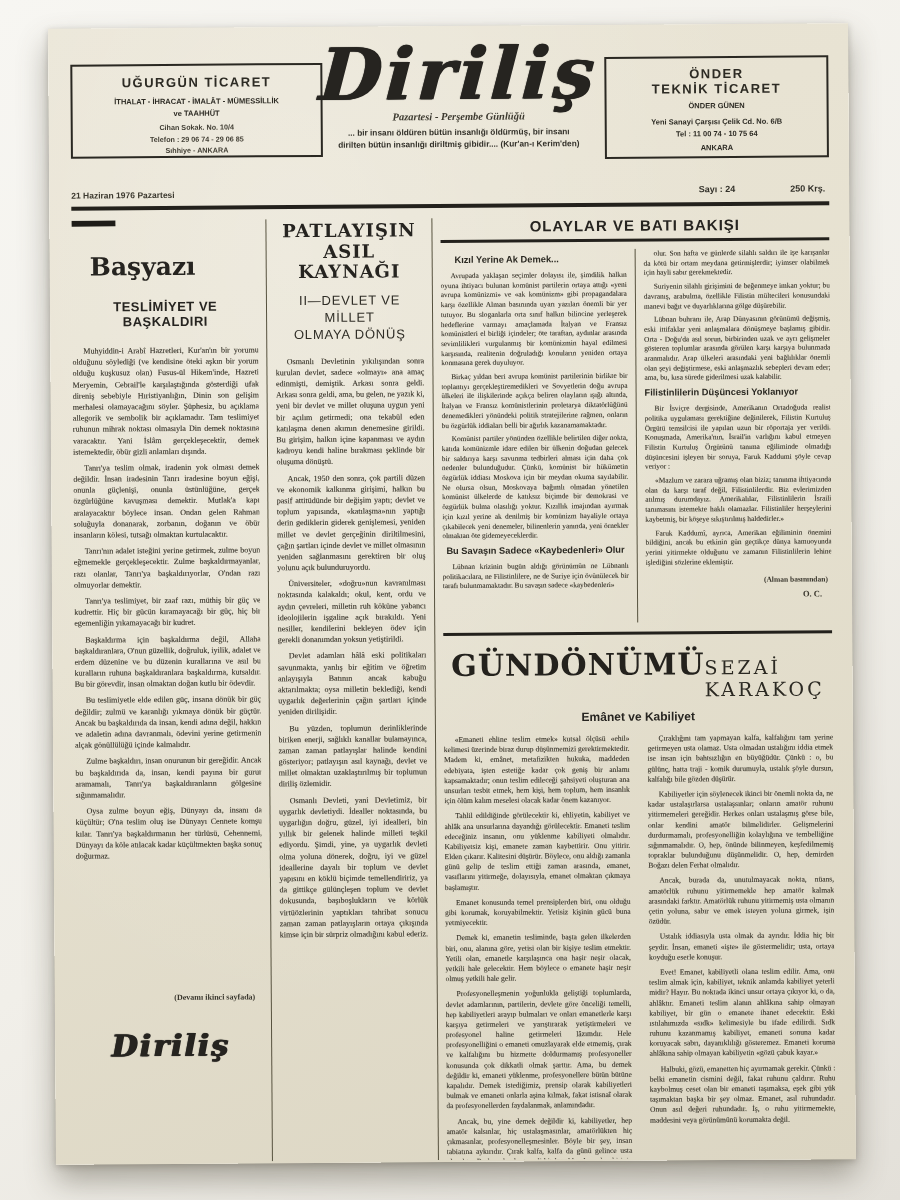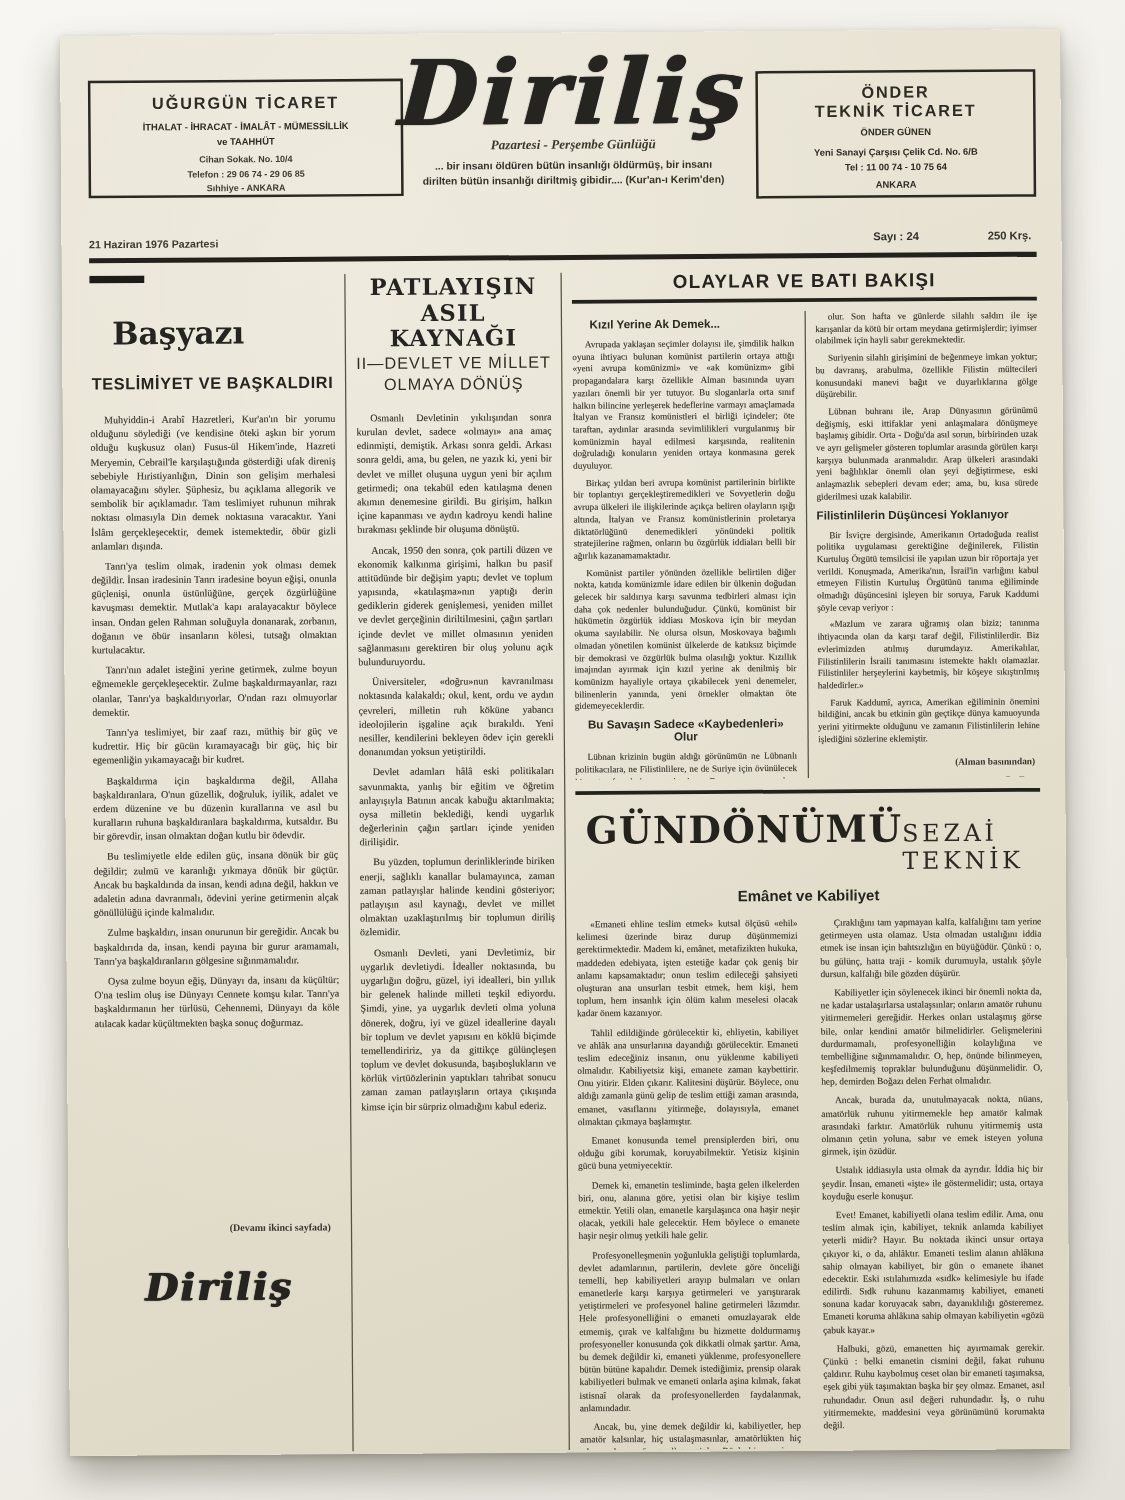--- a/index.html
+++ b/index.html
@@ -57,21 +57,21 @@
                letter-spacing: .5px; text-align: center; margin-bottom: 16px; color:#262420; }
   .body-block { overflow: hidden; }
   .body1 { height: 642px; }
   .para { text-align: justify; color: #3a362c; text-shadow: 0.2px 0.2px 0.3px rgba(58,54,44,.45); }
   .col1 .para, .col2 .para { font-size: 8px; line-height: 1.4; margin-bottom: 5px; text-indent: 11px; }
   .continuation { text-align: right; font-size: 8px; font-weight: bold; margin: 6px 8px 0 0; }
   .signature { font-size: 30px; text-align: center; margin-top: 26px; letter-spacing: 2px; }
   .patl-title { font-family: "DejaVu Serif", serif; font-weight: bold; font-size: 18px;
                 line-height: 1.15; text-align: center; letter-spacing: 1px; margin-top: 2px; color:#262420; }
   .patl-sub { font-family: "Liberation Sans", sans-serif; font-size: 13px; letter-spacing: .8px;
-              line-height: 1.3; text-align: center; color:#2f2d26; }
+              line-height: 1.3; text-align: center; margin-top: 10px; color:#2f2d26; }
   .body2 { flex: 1; margin-top: 12px; }
   
   .olaylar-head { font-family: "Liberation Sans", sans-serif; font-weight: bold; font-size: 15px;
                   letter-spacing: 1px; text-align: center; padding-bottom: 5px;
                   border-bottom: 3px solid #23211c; color:#262420; }
   .olaylar-row { display: flex; height: 374px; overflow: hidden; margin-top: 7px; }
   .ocol { flex: 1; overflow: hidden; }
   .ocolA { padding-right: 8px; } .ocolB { padding-left: 8px; }
   .ocol .para { font-size: 7.3px; line-height: 1.33; margin-bottom: 4px; text-indent: 10px; }
   .osub { font-family: "Liberation Sans", sans-serif; font-weight: bold; font-size: 9.3px;
@@ -207,21 +207,21 @@
               <p class="para">Faruk Kaddumî, ayrıca, Amerikan eğiliminin önemini bildiğini, ancak bu etkinin gün geçtikçe dünya kamuoyunda yerini yitirmekte olduğunu ve zamanın Filistinlilerin lehine işlediğini sözlerine eklemiştir.</p>
             </div>
           <div class="credit">(Alman basınından)</div>
           <div class="initials">O. C.</div>
         </div>
       </div>
 
       <div class="gundonumu">
         <div class="g-header">
           <div class="g-title">GÜNDÖNÜMÜ</div>
-          <div class="g-author">SEZAİ TEKNİK</div>
+          <div class="g-author">SEZAİ KARAKOÇ</div>
         </div>
         <div class="g-sub">Emânet ve Kabiliyet</div>
         <div class="g-cols">
           <div class="gcol gcolA">
               <p class="para">«Emaneti ehline teslim etmek» kutsal ölçüsü «ehil» kelimesi üzerinde biraz durup düşünmemizi gerektirmektedir. Madem ki, emânet, metafizikten hukuka, maddeden edebiyata, işten estetiğe kadar çok geniş bir anlamı kapsamaktadır; onun teslim edileceği şahsiyeti oluşturan ana unsurları tesbit etmek, hem kişi, hem toplum, hem insanlık için ölüm kalım meselesi olacak kadar önem kazanıyor.</p>
               <p class="para">Tahlil edildiğinde görülecektir ki, ehliyetin, kabiliyet ve ahlâk ana unsurlarına dayandığı görülecektir. Emaneti teslim edeceğiniz insanın, onu yüklenme kabiliyeti olmalıdır. Kabiliyetsiz kişi, emanete zaman kaybettirir. Onu yitirir. Elden çıkarır. Kalitesini düşürür. Böylece, onu aldığı zamanla günü gelip de teslim ettiği zaman arasında, emanet, vasıflarını yitirmeğe, dolayısıyla, emanet olmaktan çıkmaya başlamıştır.</p>
               <p class="para">Emanet konusunda temel prensiplerden biri, onu olduğu gibi korumak, koruyabilmektir. Yetisiz kişinin gücü buna yetmiyecektir.</p>
               <p class="para">Demek ki, emanetin tesliminde, başta gelen ilkelerden biri, onu, alanına göre, yetisi olan bir kişiye teslim etmektir. Yetili olan, emanetle karşılaşınca ona haşir neşir olacak, yetkili hale gelecektir. Hem böylece o emanete haşir neşir olmuş yetkili hale gelir.</p>
               <p class="para">Profesyonelleşmenin yoğunlukla geliştiği toplumlarda, devlet adamlarının, partilerin, devlete göre önceliği temelli, hep kabiliyetleri arayıp bulmaları ve onları emanetlerle karşı karşıya getirmeleri ve yarıştırarak yetiştirmeleri ve profesyonel haline getirmeleri lâzımdır. Hele profesyonelliğini o emaneti omuzlayarak elde etmemiş, çırak ve kalfalığını bu hizmette doldurmamış profesyoneller konusunda çok dikkatli olmak şarttır. Ama, bu demek değildir ki, emaneti yüklenme, profesyonellere bütün bütüne kapalıdır. Demek istediğimiz, prensip olarak kabiliyetleri bulmak ve emaneti onlarla aşina kılmak, fakat istisnaî olarak da profesyonellerden faydalanmak, anlamındadır.</p>
               <p class="para">Ancak, bu, yine demek değildir ki, kabiliyetler, hep amatör kalsınlar, hiç ustalaşmasınlar, amatörlükten hiç çıkmasınlar, profesyonelleşmesinler. Böyle bir şey, insan tabiatına aykırıdır. Çırak kalfa, kalfa da günü gelince usta olacaktır. Bu her alanda geçerli bir kuraldır. Ama, her birinin bir çile dönemi vardır.</p>

